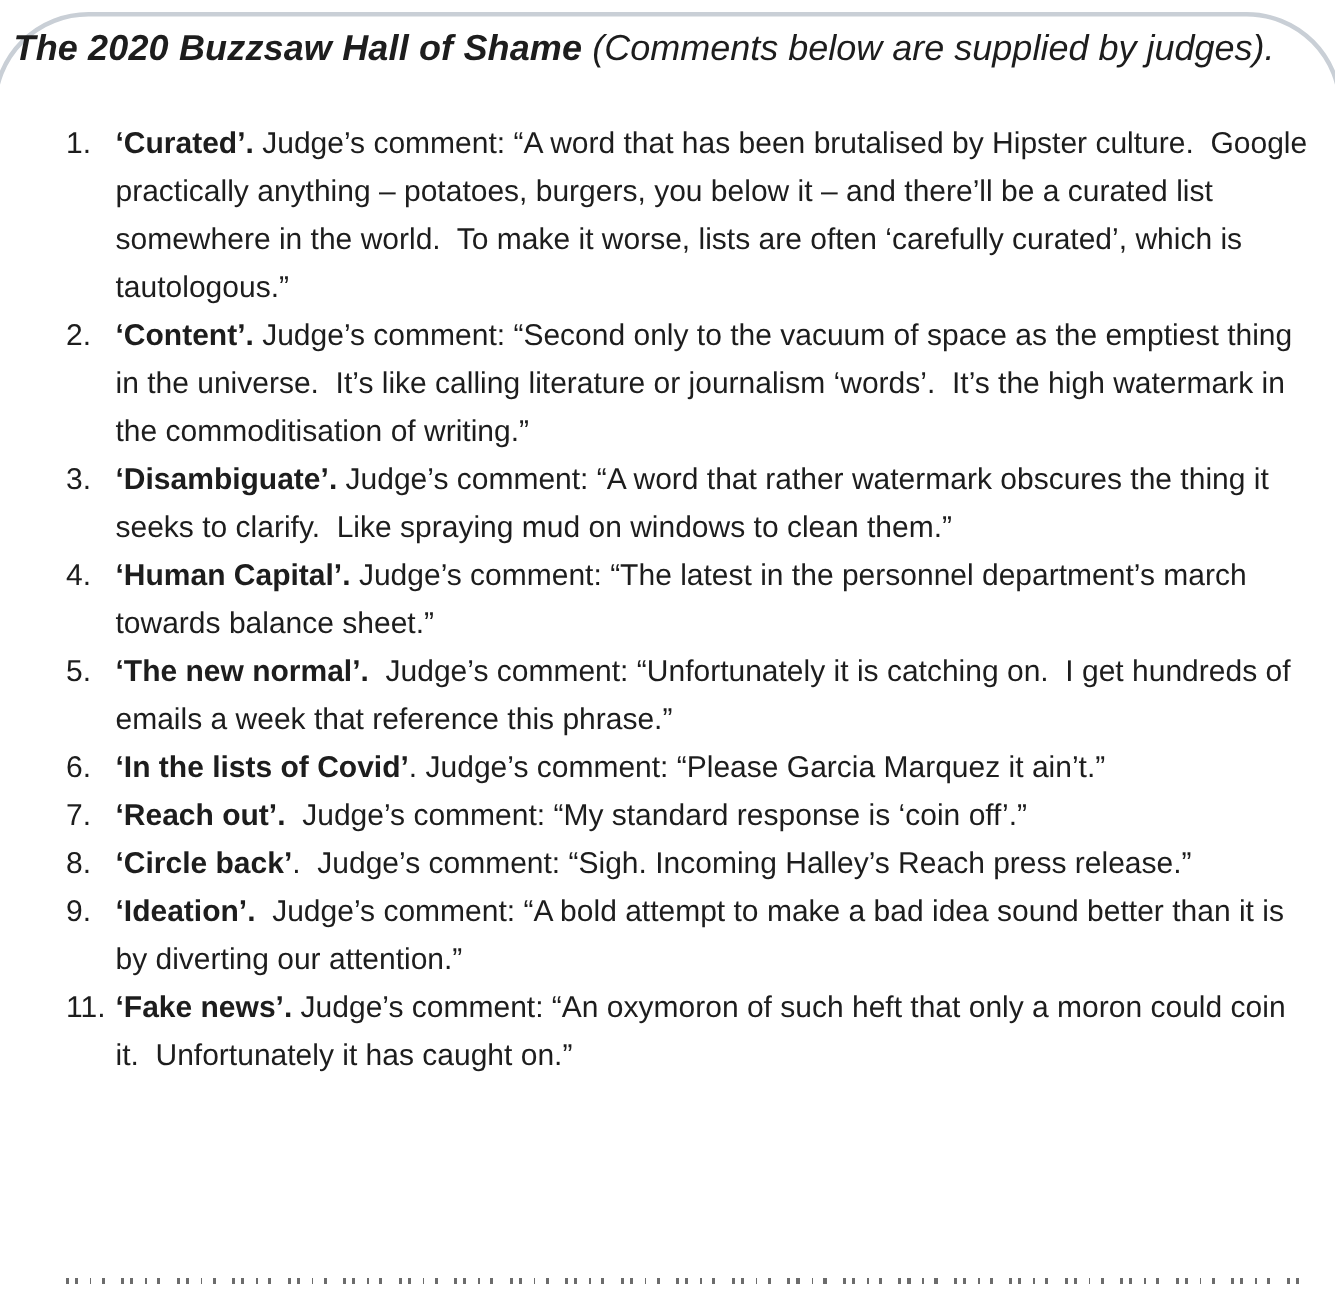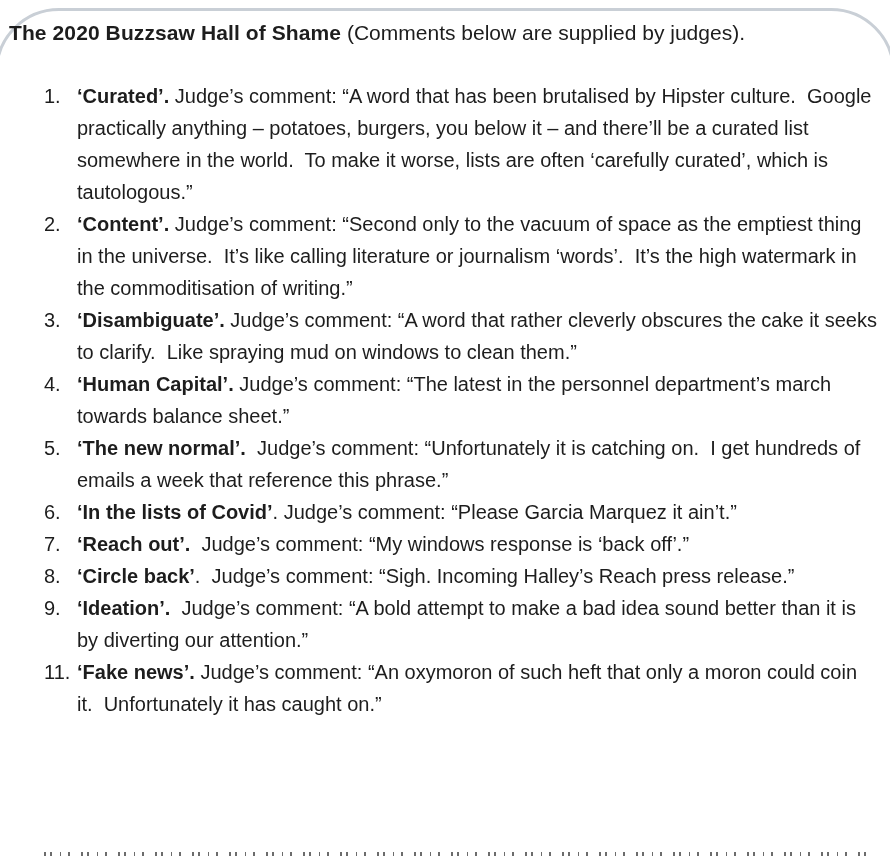--- a/index.html
+++ b/index.html
@@ -19,23 +19,24 @@
     right: -5px;
     height: 1500px;
     border: 3px solid #c9cfd6;
     border-radius: 64px;
     box-sizing: border-box;
     pointer-events: none;
   }
   .content { position: absolute; top: 0; left: 0; right: 0; }
   .title {
     margin: 18px 14px 16px 9px;
-    font-size: 21px;
+    font-size: 24px;
     line-height: 30px;
     white-space: pre-wrap;
+    font-style: italic;
   }
   .title b { letter-spacing: 0.1px; }
   .list {
     margin: 32px 0 0 0;
     padding: 0 13px 0 44px;
     list-style: none;
   }
   .item {
     display: flex;
     font-size: 20px;
@@ -74,41 +75,41 @@
     <span class="text"><b>‘Curated’.</b><span> Judge’s comment: “A word that has been brutalised by Hipster culture.  Google practically anything – potatoes, burgers, you below it – and there’ll be a curated list somewhere in the world.  To make it worse, lists are often ‘carefully curated’, which is tautologous.”</span></span>
   </li>
 
   <li class="item">
     <span class="num">2.</span>
     <span class="text"><b>‘Content’.</b><span> Judge’s comment: “Second only to the vacuum of space as the emptiest thing in the universe.  It’s like calling literature or journalism ‘words’.  It’s the high watermark in the commoditisation of writing.”</span></span>
   </li>
 
   <li class="item">
     <span class="num">3.</span>
-    <span class="text"><b>‘Disambiguate’.</b><span> Judge’s comment: “A word that rather cleverly obscures the cake it seeks to clarify.  Like spraying mud on windows to clean them.”</span></span>
+    <span class="text"><b>‘Disambiguate’.</b><span> Judge’s comment: “A word that rather watermark obscures the thing it seeks to clarify.  Like spraying mud on windows to clean them.”</span></span>
   </li>
 
   <li class="item">
     <span class="num">4.</span>
     <span class="text"><b>‘Human Capital’.</b><span> Judge’s comment: “The latest in the personnel department’s march towards balance sheet.”</span></span>
   </li>
 
   <li class="item">
     <span class="num">5.</span>
     <span class="text"><b>‘The new normal’.</b><span>  Judge’s comment: “Unfortunately it is catching on.  I get hundreds of emails a week that reference this phrase.”</span></span>
   </li>
 
   <li class="item">
     <span class="num">6.</span>
     <span class="text"><b>‘In the lists of Covid’</b><span>. Judge’s comment: “Please Garcia Marquez it ain’t.”</span></span>
   </li>
 
   <li class="item">
     <span class="num">7.</span>
-    <span class="text"><b>‘Reach out’.</b><span>  Judge’s comment: “My windows response is ‘back off’.”</span></span>
+    <span class="text"><b>‘Reach out’.</b><span>  Judge’s comment: “My standard response is ‘coin off’.”</span></span>
   </li>
 
   <li class="item">
     <span class="num">8.</span>
     <span class="text"><b>‘Circle back’</b><span>.  Judge’s comment: “Sigh. Incoming Halley’s Reach press release.”</span></span>
   </li>
 
   <li class="item">
     <span class="num">9.</span>
     <span class="text"><b>‘Ideation’.</b><span>  Judge’s comment: “A bold attempt to make a bad idea sound better than it is by diverting our attention.”</span></span>

